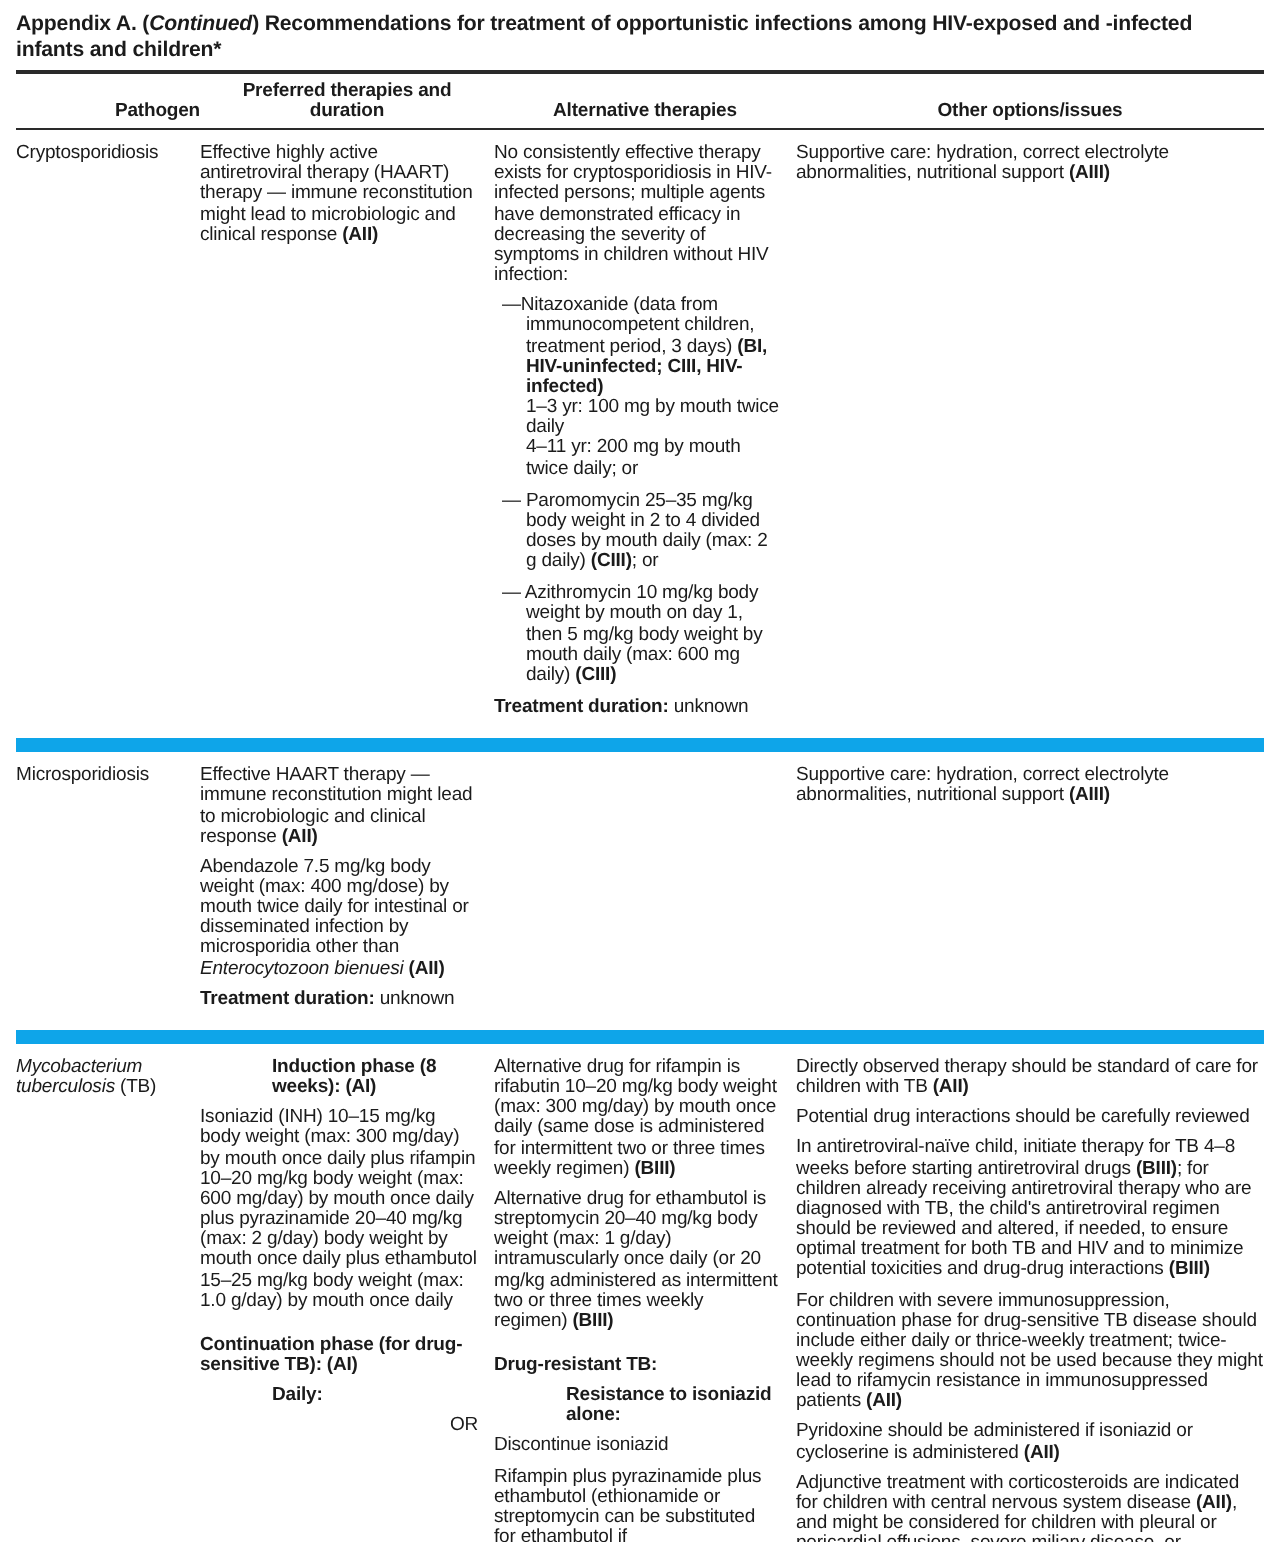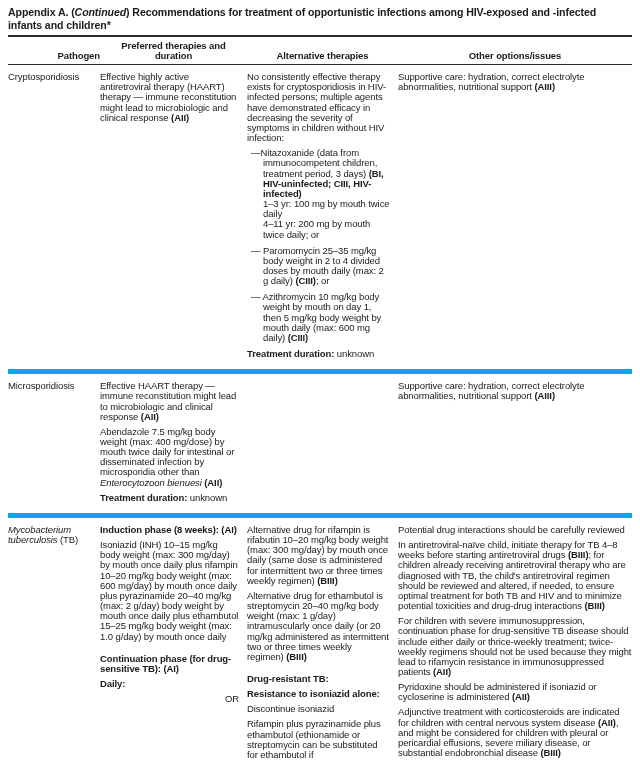--- a/index.html
+++ b/index.html
@@ -33,31 +33,31 @@
     display: grid;
     grid-template-columns: 92px 147px 151px auto;
   }
 
   .head { align-items: end; padding: 4px 0 3px 0; }
   .hc { font-weight: bold; text-align: right; }
   .hc.center { text-align: center; }
   .hc.c2 { padding: 0 12px; }
   .hc.c4 { padding: 0 20px; }
 
-  .row { padding: 7px 0 10px 0; border-bottom: 5px solid #0ea5e9; }
+  .row { padding: 7px 0 10px 0; border-bottom: 7px solid #0ea5e9; }
   .row:last-child { border-bottom: 0; }
   .row-0 { min-height: 255px; }
   .row-1 { min-height: 101px; }
 
   .cell { padding-right: 8px; }
   .cell.c4 { padding-right: 0; }
 
   .cell p { margin: 0 0 5px 0; }
   .cell p:last-child { margin-bottom: 0; }
-  p.bold { font-weight: bold; }
+  p.bold { font-weight: bold; margin-left: 36px; }
   p.boldgap { font-weight: bold; margin-top: 12px; }
   p.hang { padding-left: 16px; text-indent: -12px; margin-bottom: 6px; }
   p.or { padding-left: 11px; text-align: right; }
   span.b { font-weight: bold; }
   span.i { font-style: italic; text-align: center; }
 </style>
 </head>
 <body>
 
 <div class="page">
@@ -116,20 +116,21 @@
         </div>
         <div class="cell c3">
           <p class="normal"><span>Alternative drug for rifampin is rifabutin 10–20 mg/kg body weight (max: 300 mg/day) by mouth once daily (same dose is administered for intermittent two or three times weekly regimen) </span><span class="b">(BIII)</span></p>
           <p class="normal"><span>Alternative drug for ethambutol is streptomycin 20–40 mg/kg body weight (max: 1 g/day) intramuscularly once daily  (or 20 mg/kg administered as intermittent two or three times weekly regimen) </span><span class="b">(BIII)</span></p>
           <p class="boldgap"><span>Drug-resistant TB:</span></p>
           <p class="bold"><span>Resistance to isoniazid alone:</span></p>
           <p class="normal"><span>Discontinue isoniazid</span></p>
           <p class="normal"><span>Rifampin plus pyrazinamide plus ethambutol (ethionamide or streptomycin can be substituted for ethambutol if </span></p>
         </div>
         <div class="cell c4">
+          <p class="normal"><span>Directly observed therapy should be standard of care for children with TB </span><span class="b">(AII)</span></p>
           <p class="normal"><span>Potential drug interactions should be carefully reviewed</span></p>
           <p class="normal"><span>In antiretroviral-naïve child, initiate therapy for TB 4–8 weeks before starting antiretroviral drugs </span><span class="b">(BIII)</span><span>; for children already receiving antiretroviral therapy who are diagnosed with TB, the child's antiretroviral regimen should be reviewed and altered, if needed, to ensure optimal treatment for both TB and HIV and to minimize potential toxicities and drug-drug interactions </span><span class="b">(BIII)</span></p>
           <p class="normal"><span>For children with severe immunosuppression, continuation phase for drug-sensitive TB disease should include either daily or thrice-weekly treatment; twice-weekly regimens should not be used because they might lead to rifamycin resistance in immunosuppressed patients </span><span class="b">(AII)</span></p>
           <p class="normal"><span>Pyridoxine should be administered if isoniazid or cycloserine is administered </span><span class="b">(AII)</span></p>
           <p class="normal"><span>Adjunctive treatment with corticosteroids are indicated for children with central nervous system disease </span><span class="b">(AII)</span><span>, and might be considered for children with pleural or pericardial effusions, severe miliary disease, or substantial endobronchial disease </span><span class="b">(BIII)</span></p>
         </div>
       </div>
     </div>
 </div>
 

